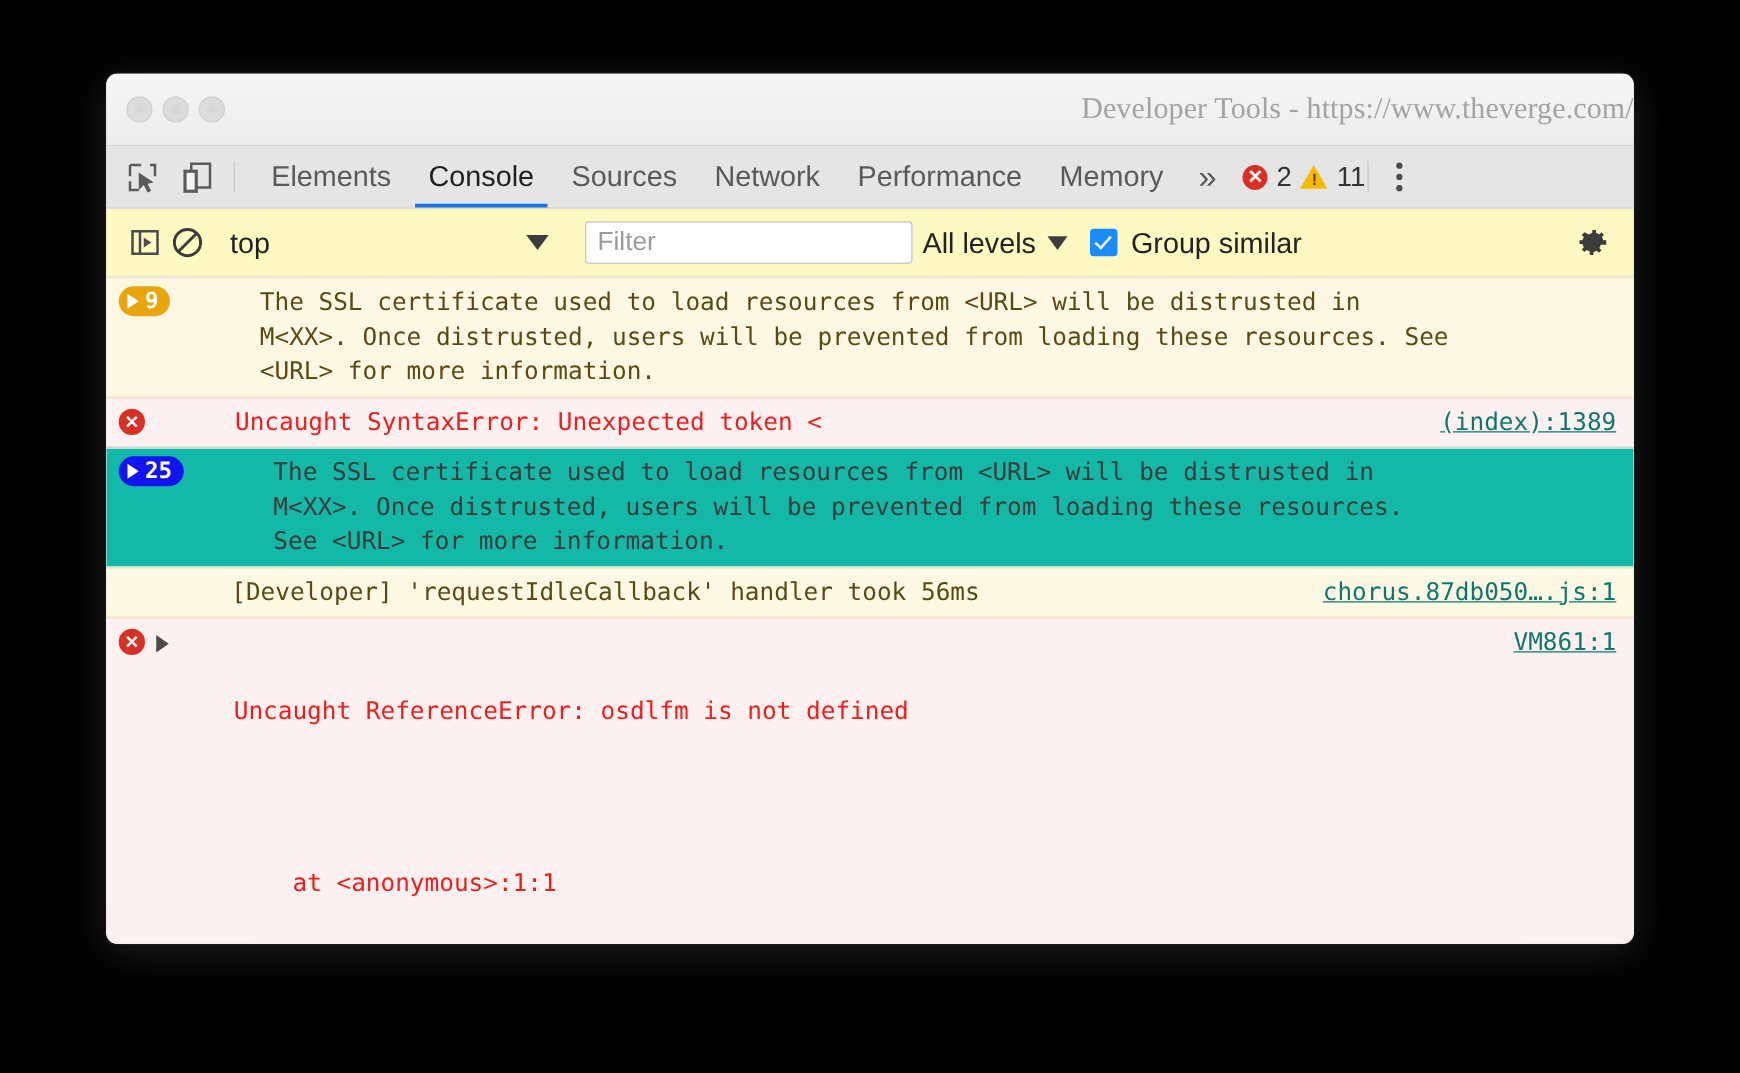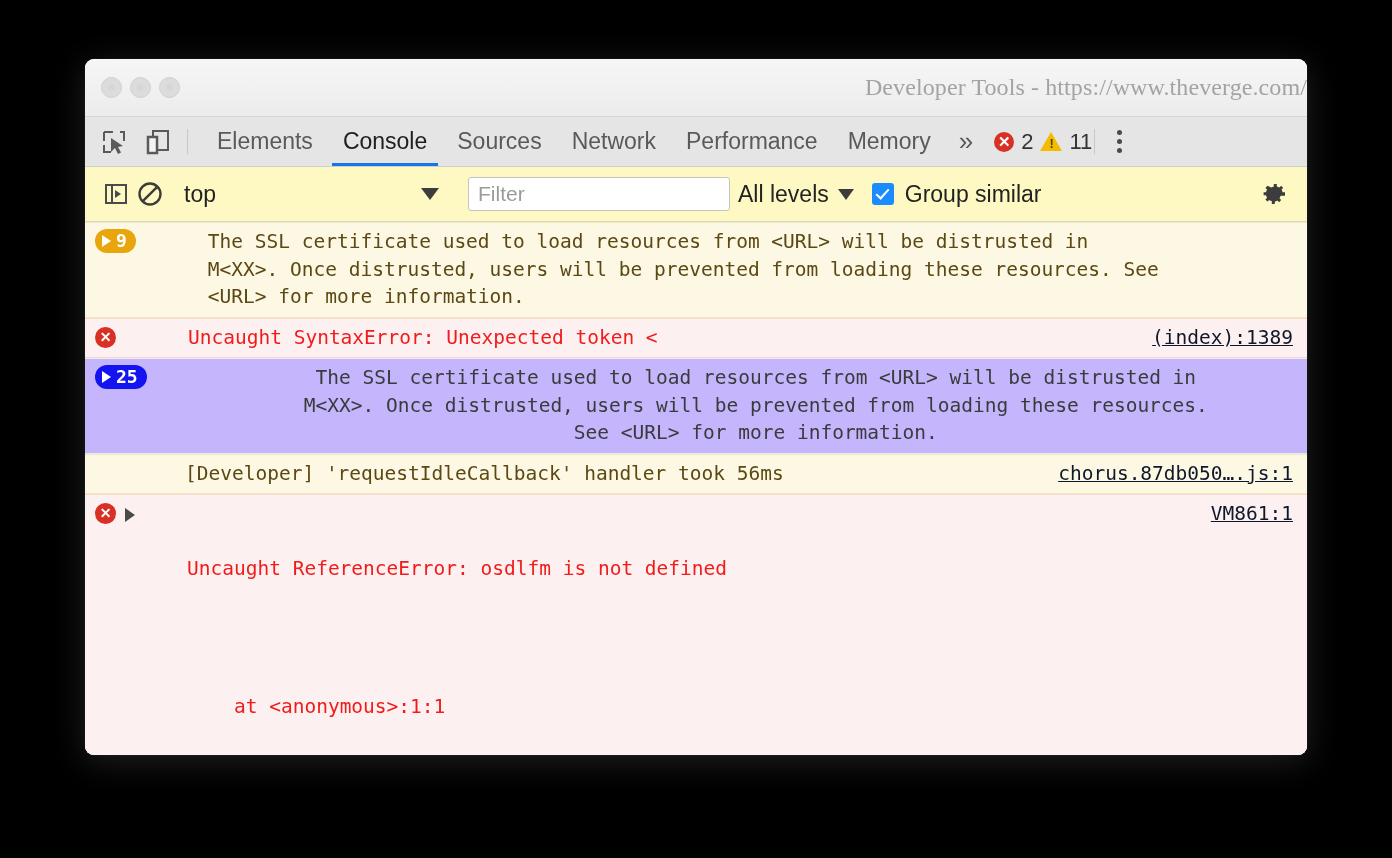--- a/index.html
+++ b/index.html
@@ -296,24 +296,23 @@
     background: #fdf8e4;
     border-top: 1px solid #f2e8b8;
     border-bottom: 1px solid #f2e8b8;
   }
   .row.error {
     background: #fdf0f0;
     border-top: 1px solid #f6d8d8;
     border-bottom: 1px solid #f6d8d8;
   }
   .row.info {
-    background: #c4b5fd;
+    background: #14b8a6;
     border-top: 1px solid #ececec;
     border-bottom: 1px solid #ececec;
-    text-align: center;
   }
 
   .gutter {
     flex: 0 0 auto;
     display: flex;
     align-items: flex-start;
     padding-top: 1px;
   }
 
   .badge {
@@ -343,21 +342,21 @@
     flex: 1 1 auto;
     white-space: pre-wrap;
     word-break: break-word;
     margin-left: 46px;
   }
   .msg.warn-text { color: #5c4813; }
   .msg.err-text  { color: #f01c1c; }
   .msg.plain     { color: #3b3b3b; }
 
   .link {
-    color: #0f172a;
+    color: #0f766e;
     text-decoration: underline;
     white-space: nowrap;
     flex: 0 0 auto;
     margin-left: 18px;
     font-family: "DejaVu Sans Mono", monospace;
     font-size: 19.5px;
     cursor: pointer;
   }
 
   .err-icon {

